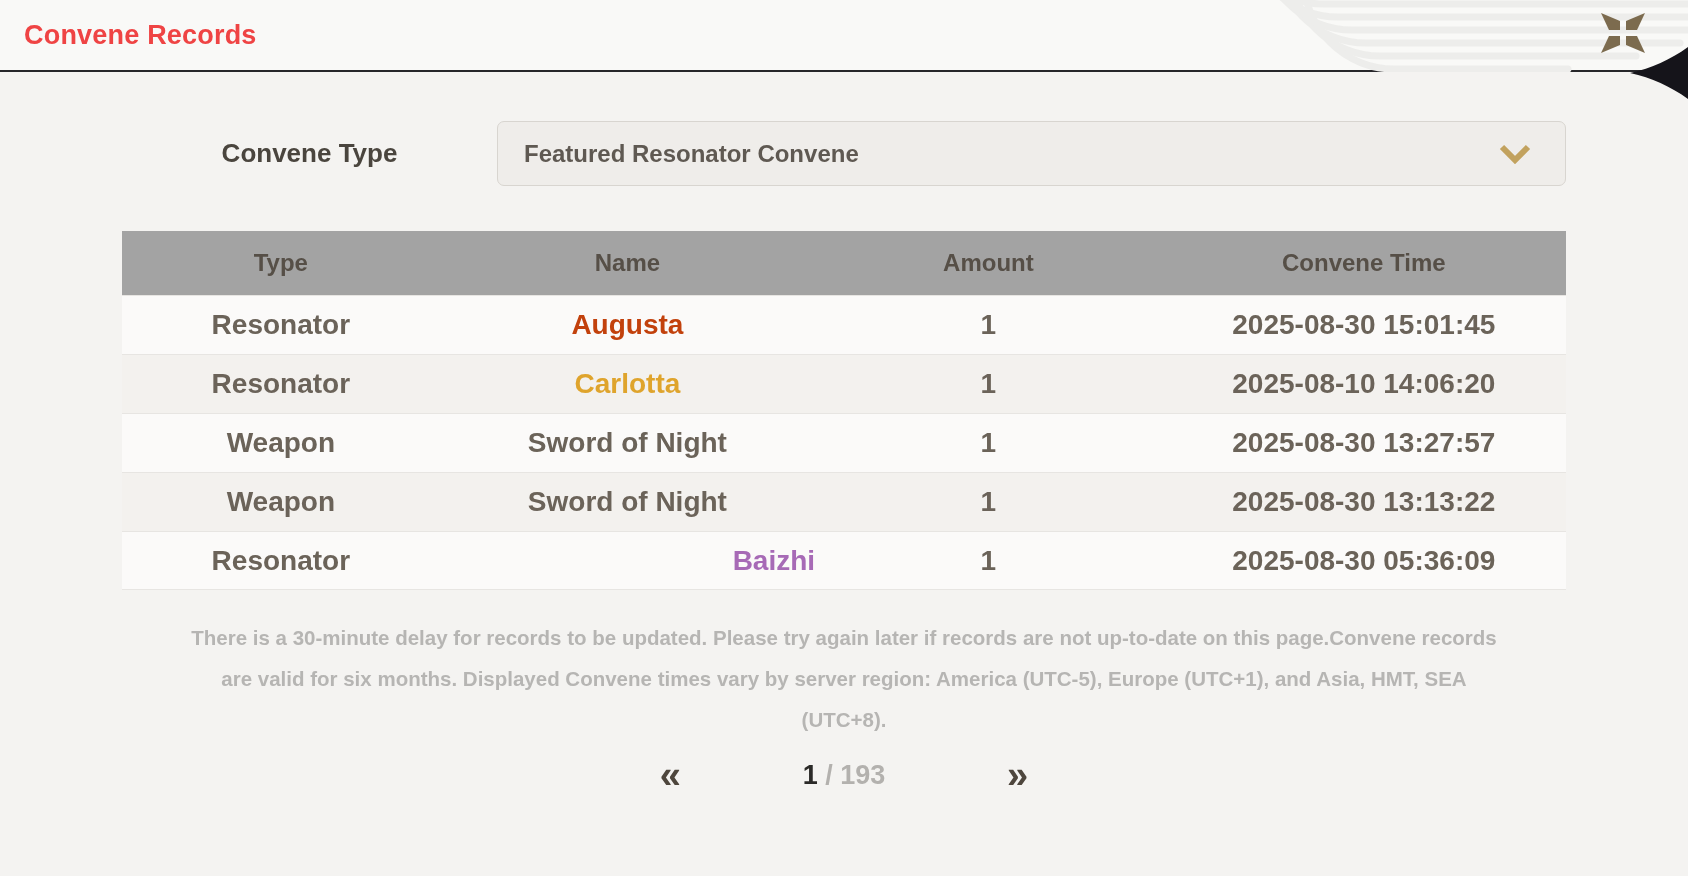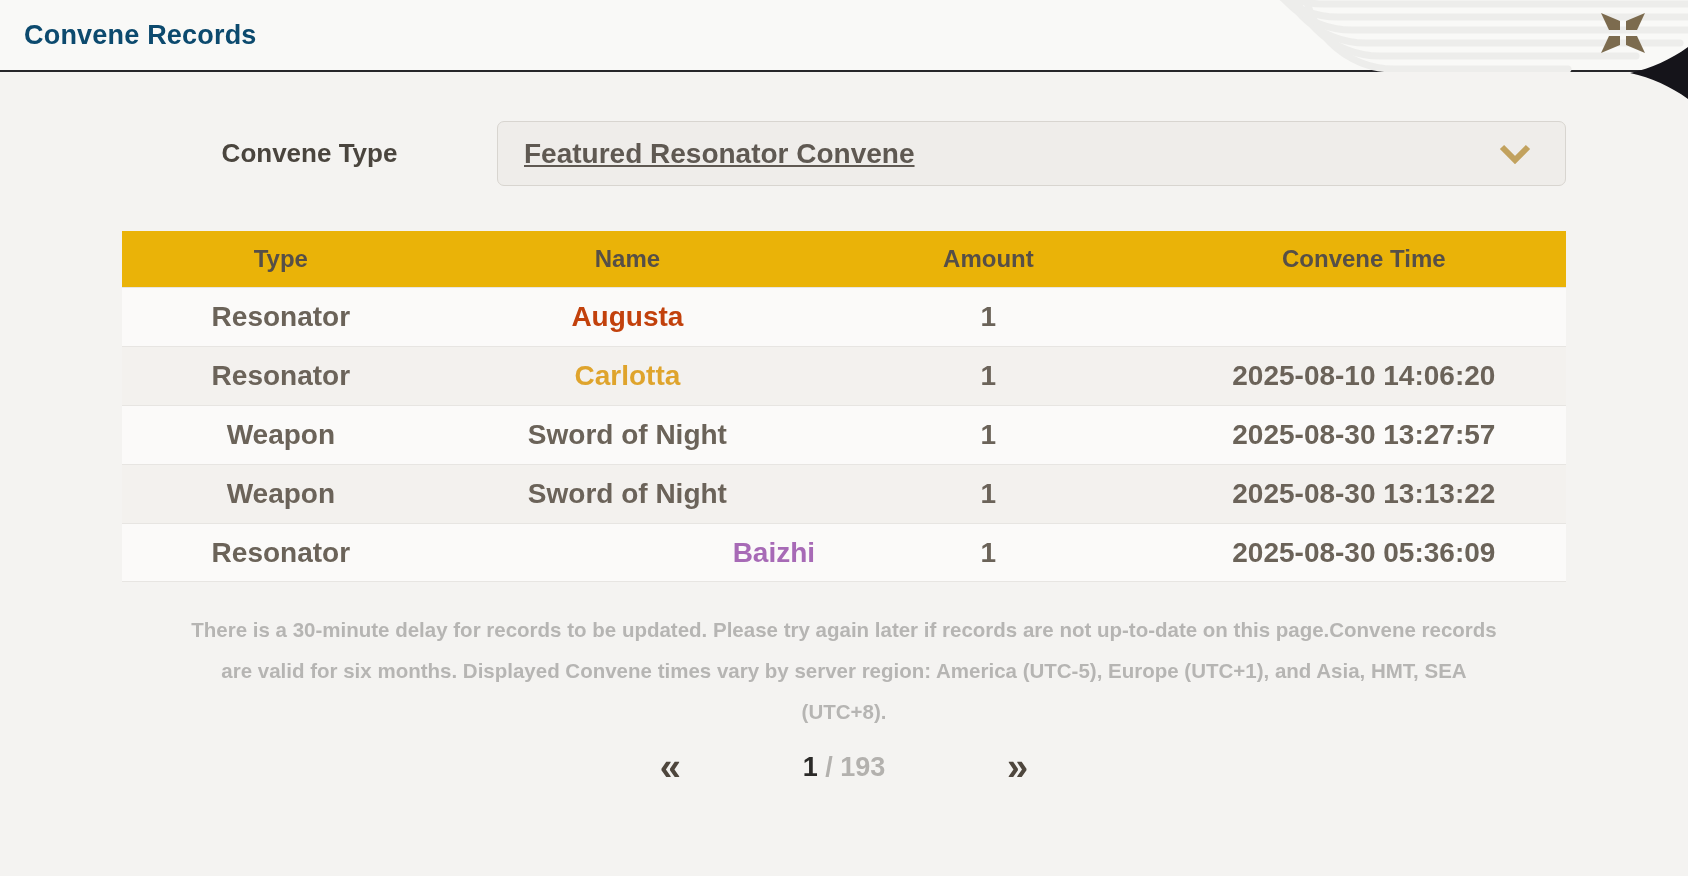--- a/index.html
+++ b/index.html
@@ -28,21 +28,21 @@
   .deco-curves {
     position:absolute; top:0; right:0;
     width:460px; height:72px;
     pointer-events:none;
   }
   .page-title {
     position:absolute;
     left:24px; top:50%;
     transform:translateY(-50%);
     font-size:27px; font-weight:bold;
-    color:#0c4a6e;
+    color:#ef4444;
     letter-spacing:.2px;
   }
   .close-btn {
     position:absolute;
     right:40px; top:10px;
     width:50px; height:46px;
     background:transparent; border:none;
     cursor:pointer;
     display:flex; align-items:center; justify-content:center;
   }
@@ -72,40 +72,39 @@
     flex:1;
     height:65px;
     background:#efedea;
     border:1px solid #d8d5d0;
     border-radius:7px;
     display:flex; align-items:center;
     padding:0 60px 0 26px;
     cursor:pointer;
   }
   .select-value {
-    font-size:28px; font-weight:bold;
+    font-size:24px; font-weight:bold;
     color:#5f5952;
-    text-decoration:underline;
   }
   .select-chevron {
     position:absolute;
     right:34px; top:50%;
     transform:translateY(-50%);
   }
 
   
   .records-table { margin-top:45px; width:100%; }
   .t-row {
     display:flex;
     align-items:center;
     text-align:center;
   }
   .t-head {
-    height:56px;
-    background:#eab308;
+    height:64px;
+    background:#a3a3a3;
   }
   .t-head .t-cell {
     font-size:24px; font-weight:bold;
     color:#564f47;
   }
   .t-body .t-row {
     height:59px;
     font-size:28px; font-weight:bold;
     color:#6b6359;
     background:#fbfaf9;
@@ -207,20 +206,21 @@
         <div class="t-cell c-type">Type</div>
         <div class="t-cell c-name">Name</div>
         <div class="t-cell c-amount">Amount</div>
         <div class="t-cell c-time">Convene Time</div>
       </div>
       <div class="t-body" id="table-body">
       <div class="t-row">
         <div class="t-cell c-type">Resonator</div>
         <div class="t-cell c-name" style="color: #c2410c;">Augusta</div>
         <div class="t-cell c-amount">1</div>
+        <div class="t-cell c-time">2025-08-30 15:01:45</div>
       </div>
 
       <div class="t-row">
         <div class="t-cell c-type">Resonator</div>
         <div class="t-cell c-name" style="color: rgb(223, 164, 44);">Carlotta</div>
         <div class="t-cell c-amount">1</div>
         <div class="t-cell c-time">2025-08-10 14:06:20</div>
       </div>
 
       <div class="t-row">

